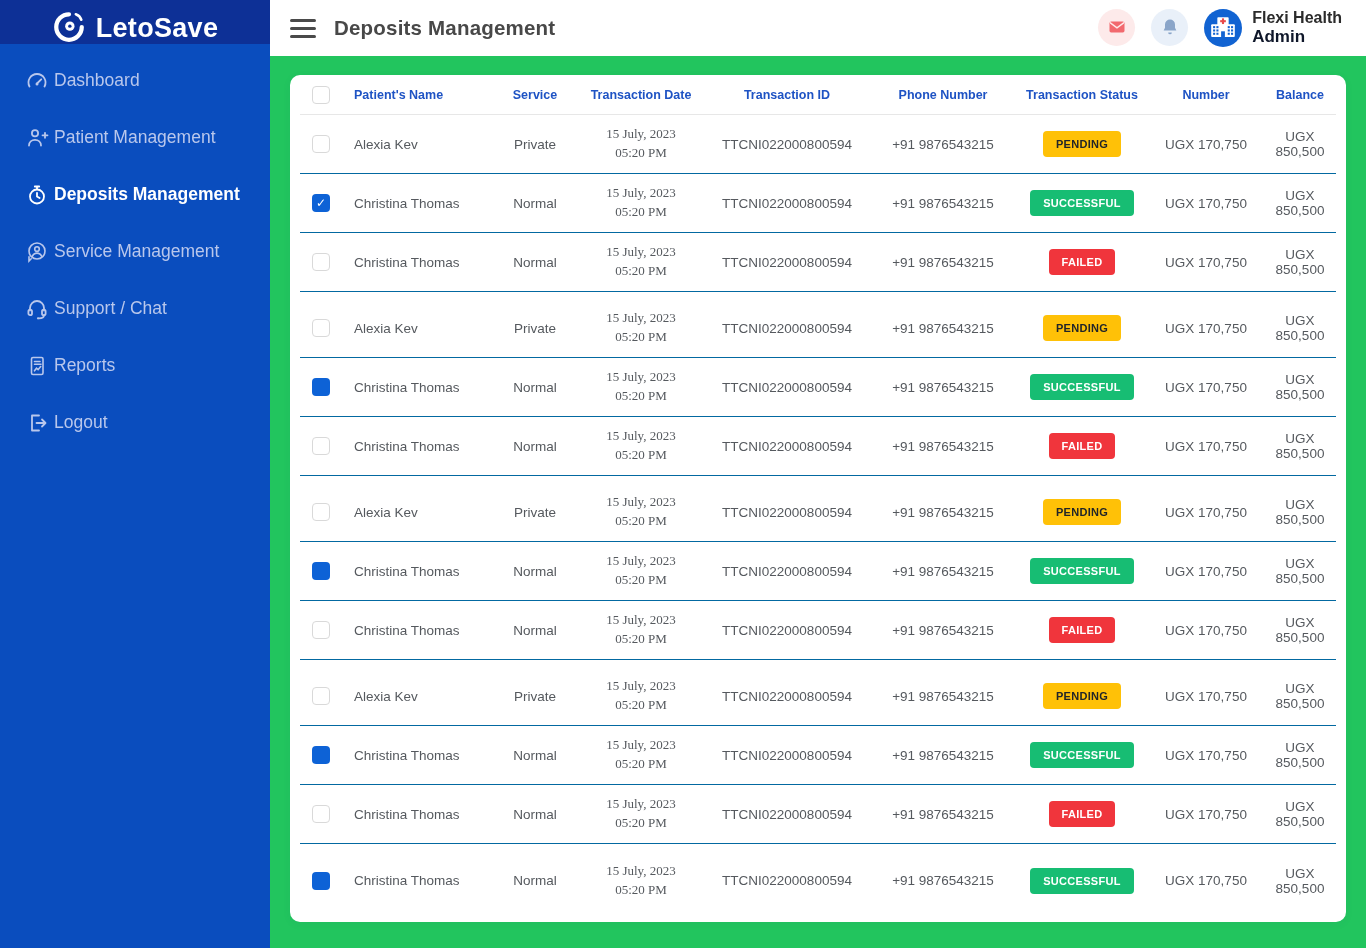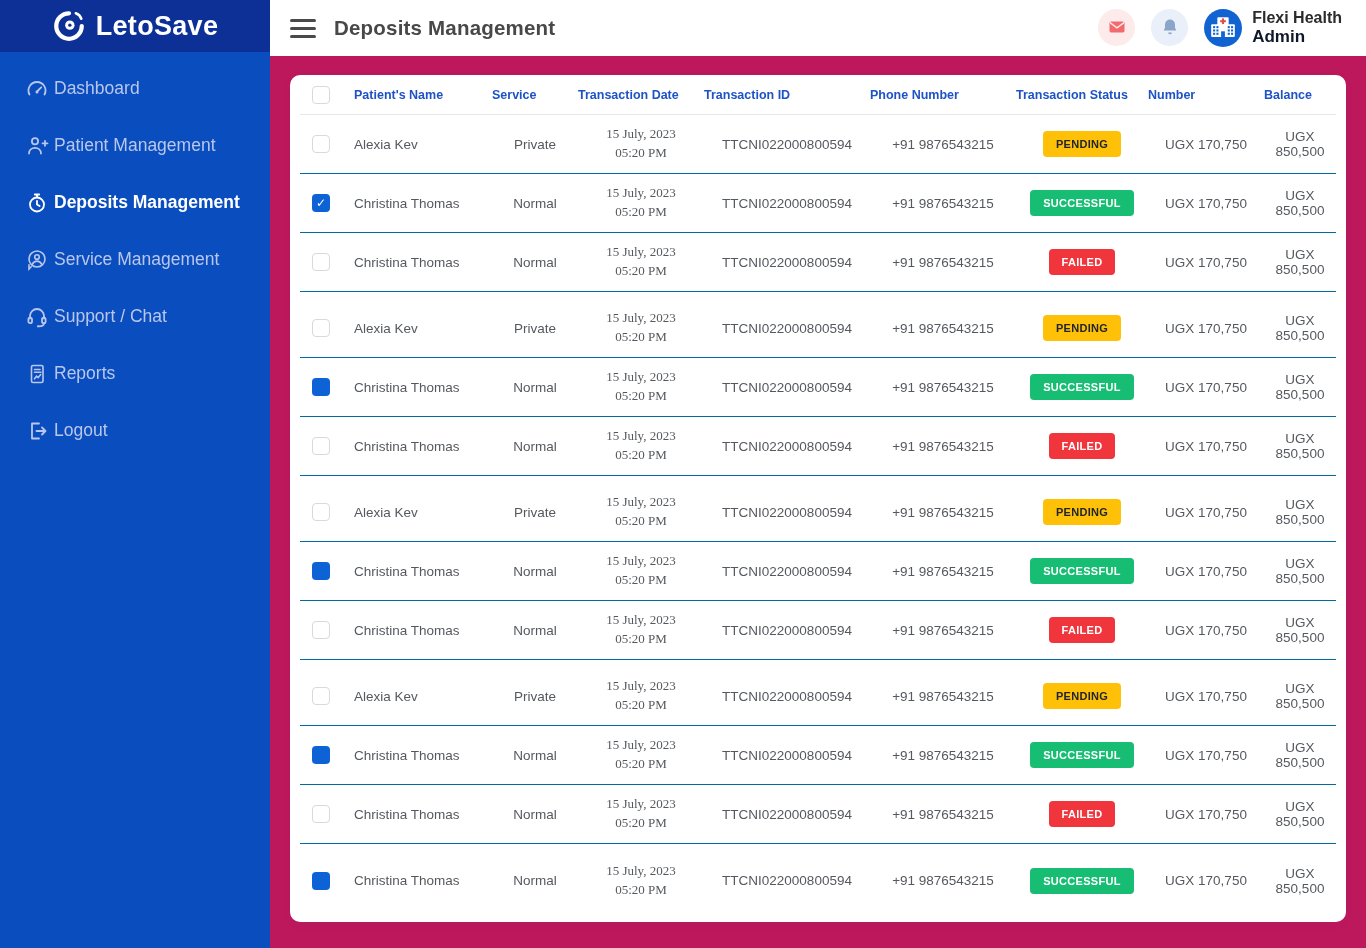--- a/index.html
+++ b/index.html
@@ -2,21 +2,21 @@
 <html><head>
 <meta charset="utf-8">
 <style>
   * { margin:0; padding:0; box-sizing:border-box; }
   html,body { width:1366px; height:948px; overflow:hidden;
     font-family:"Liberation Sans","DejaVu Sans",sans-serif; background:#f4f6fb; }
 
   
   .sidebar { position:fixed; left:0; top:0; width:270px; height:948px;
     background:#0A4DBE; z-index:5; }
-  .logo-band { height:52px; background:#0D3096; display:flex; align-items:center;
+  .logo-band { height:44px; background:#0D3096; display:flex; align-items:flex-end;
     justify-content:center; gap:10px; }
   .logo-band svg { width:34px; height:34px; }
   .logo-text { color:#fff; font-size:27px; font-weight:700; letter-spacing:.3px; }
   .nav { padding-top:8px; }
   .nav-item { display:flex; align-items:center; gap:5px; height:57px;
     padding-left:24px; cursor:pointer; color:#b9c7ec; }
   .nav-item .nav-icon { width:25px; height:25px; display:flex; align-items:center; justify-content:center; }
   .nav-item .nav-icon svg { width:24px; height:24px; }
   .nav-label { font-size:17.5px; }
   .nav-item.active { color:#ffffff; }
@@ -37,29 +37,29 @@
   .icon-circle svg { width:20px; height:20px; }
   .user-chip { display:flex; align-items:center; gap:10px; cursor:pointer; }
   .avatar { width:38px; height:38px; border-radius:50%; background:#1163D2;
     display:flex; align-items:center; justify-content:center; overflow:hidden; }
   .avatar svg { width:34px; height:34px; }
   .user-name { font-size:16px; font-weight:700; color:#2b2b2b; line-height:1.15; }
   .user-role { font-size:17px; color:#0f172a;font-weight:bold; }
 
   
   .main { position:fixed; left:270px; top:56px; width:1096px; height:892px;
-    background:#be185d; padding:19px 20px; overflow:hidden; }
+    background:#22c55e; padding:19px 20px; overflow:hidden; }
   .card { background:#fff; border-radius:10px; box-shadow:0 2px 8px rgba(40,60,120,.06);
     padding:0 10px 12px; }
 
   .thead, .trow { display:grid;
     grid-template-columns:42px 150px 86px 126px 166px 146px 132px 116px 1fr;
     align-items:center; }
   .thead { height:40px; border-bottom:1px solid #e7e7e7; }
-  .th { font-size:12.5px; font-weight:700; color:#1E53C4; text-align:left; }
+  .th { font-size:12.5px; font-weight:700; color:#1E53C4; text-align:center; }
   .th.name { text-align:left; padding-left:12px; }
   .trow { height:59px; border-bottom:1px solid #0369a1; }
   .trow.group-end { margin-bottom:7px; }
   .trow.last { border-bottom:none; }
   .cell { font-size:13.5px; color:#55595E; text-align:center; }
   .cell.name { text-align:left; padding-left:12px; }
   .cell.date { line-height:1.45; font-size:13px; }
   .cell.date span { display:block;font-family:Liberation Serif, serif; }
 
   .cb { width:18px; height:18px; border-radius:4px; border:1.5px solid #d9d9d9;

